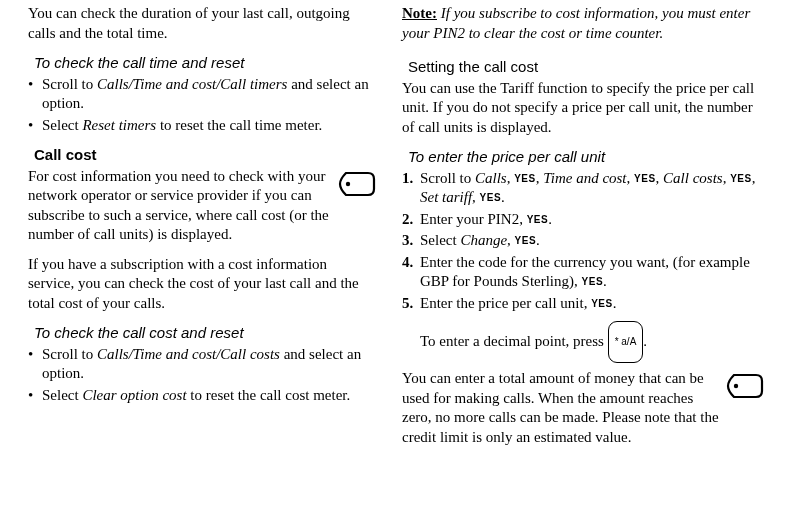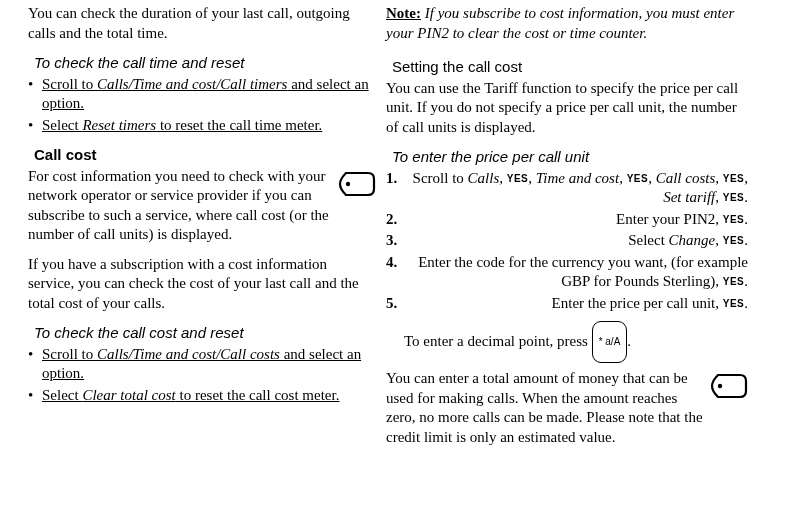--- a/index.html
+++ b/index.html
@@ -1,28 +1,28 @@
 <!DOCTYPE html>
 <html><head>
 <meta charset="utf-8">
 <style>
   html,body{margin:0;padding:0;background:#fff;color:#000;}
   body{width:785px;height:522px;font-family:"Times New Roman",Times,serif;font-size:15px;line-height:1.3;}
-  .page{display:flex;gap:10px;padding:4px 18px 0 28px;}
+  .page{display:flex;gap:26px;padding:4px 18px 0 28px;}
   .col{width:348px;}
   .col2{width:362px;}
   .para{margin:0 0 6px 0;}
   .sub{font-family:Arial,Helvetica,sans-serif;font-size:15px;margin:10px 0 2px 6px;}
   .subital{font-style:italic;}
   .subbold{font-weight:bold;}
-  ul.bul{list-style:none;margin:2px 0 8px 0;padding:0;text-decoration:underline;}
+  ul.bul{list-style:none;margin:2px 0 8px 0;padding:0;}
   ul.bul li{position:relative;padding-left:14px;margin:0 0 2px 0;}
   ul.bul li::before{content:"•";position:absolute;left:0;top:0;}
   ol.num{list-style:none;margin:2px 0 8px 0;padding:0;counter-reset:n;}
-  ol.num li{position:relative;padding-left:18px;margin:0 0 2px 0;counter-increment:n;text-align:right;}
+  ol.num li{position:relative;padding-left:18px;margin:0 0 2px 0;counter-increment:n;}
   ol.num li::before{content:counter(n)".";position:absolute;left:0;top:0;font-weight:bold;}
   .indent{margin-left:18px;}
   .iconwrap{position:relative;padding-right:44px;}
   .tagicon{position:absolute;right:0;top:2px;}
   .yes{font-family:Arial,Helvetica,sans-serif;font-size:10px;font-weight:bold;letter-spacing:0.5px;vertical-align:1px;}
   .keycap{display:inline-block;border:1px solid #000;border-radius:9px;padding:13px 6px;font-size:10px;font-family:Arial,Helvetica,sans-serif;line-height:14px;vertical-align:1px;}
   .footer{position:absolute;left:28px;top:504px;font-family:Arial,Helvetica,sans-serif;font-size:12px;font-weight:bold;margin-top:32px;}
   .footer .pn{display:inline-block;width:48px;}
   i{font-style:italic;}
   b{font-weight:bold;text-decoration:underline;}
@@ -50,21 +50,21 @@
               <circle cx="10" cy="15" r="2.2" fill="#000" stroke="none"></circle>
             </g>
           </svg>
       </span>
     </div>
     <p class="para" style="margin-top:10px">If you have a subscription with a cost information service, you can check the cost of your last call and the total cost of your calls.</p>
 
     <div class="sub subital">To check the call cost and reset</div>
     <ul class="bul">
       <li><span>Scroll to </span><i>Calls/Time and cost/Call costs</i><span> and select an option.</span></li>
-      <li><span>Select </span><i>Clear total cost</i><span> to reset the call cost meter.</span></li>
+      <li><span>Select </span><i>Clear option cost</i><span> to reset the call cost meter.</span></li>
     </ul>
   </div>
 
   <div class="col2">
     <p class="para"><b>Note:</b><i> If you subscribe to cost information, you must enter your PIN2 to clear the cost or time counter.</i></p>
 
     <div class="sub" style="margin-top:14px">Setting the call cost</div>
     <p class="para">You can use the Tariff function to specify the price per call unit. If you do not specify a price per call unit, the number of call units is displayed.</p>
 
     <div class="sub subital">To enter the price per call unit</div>

